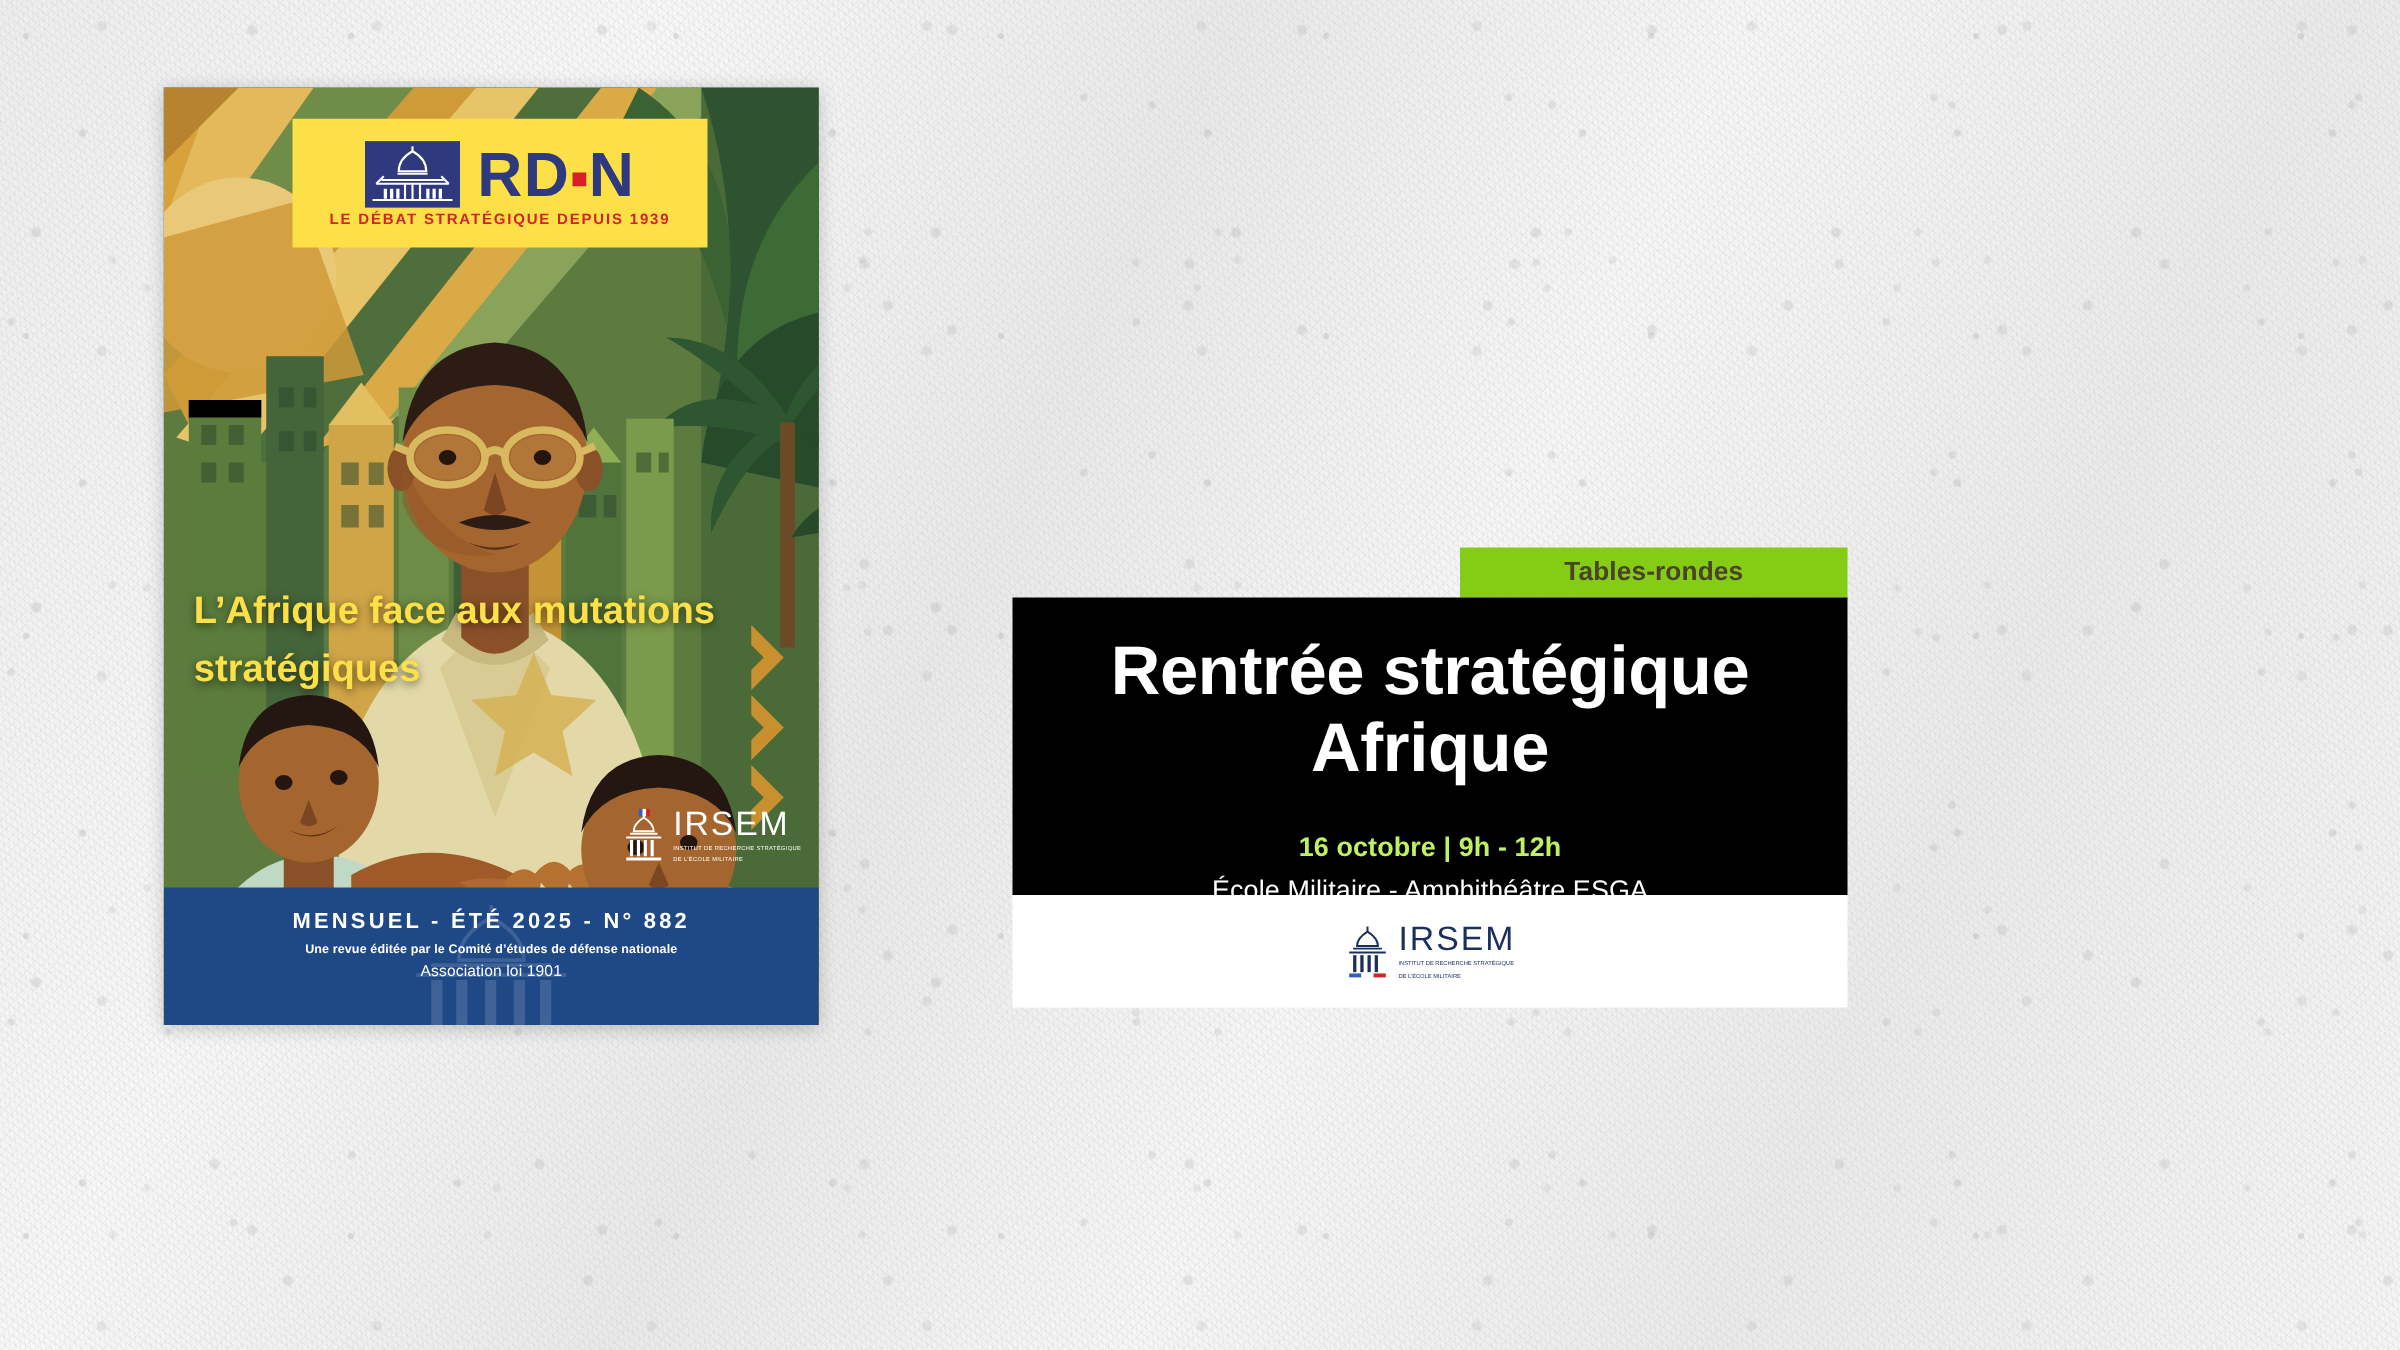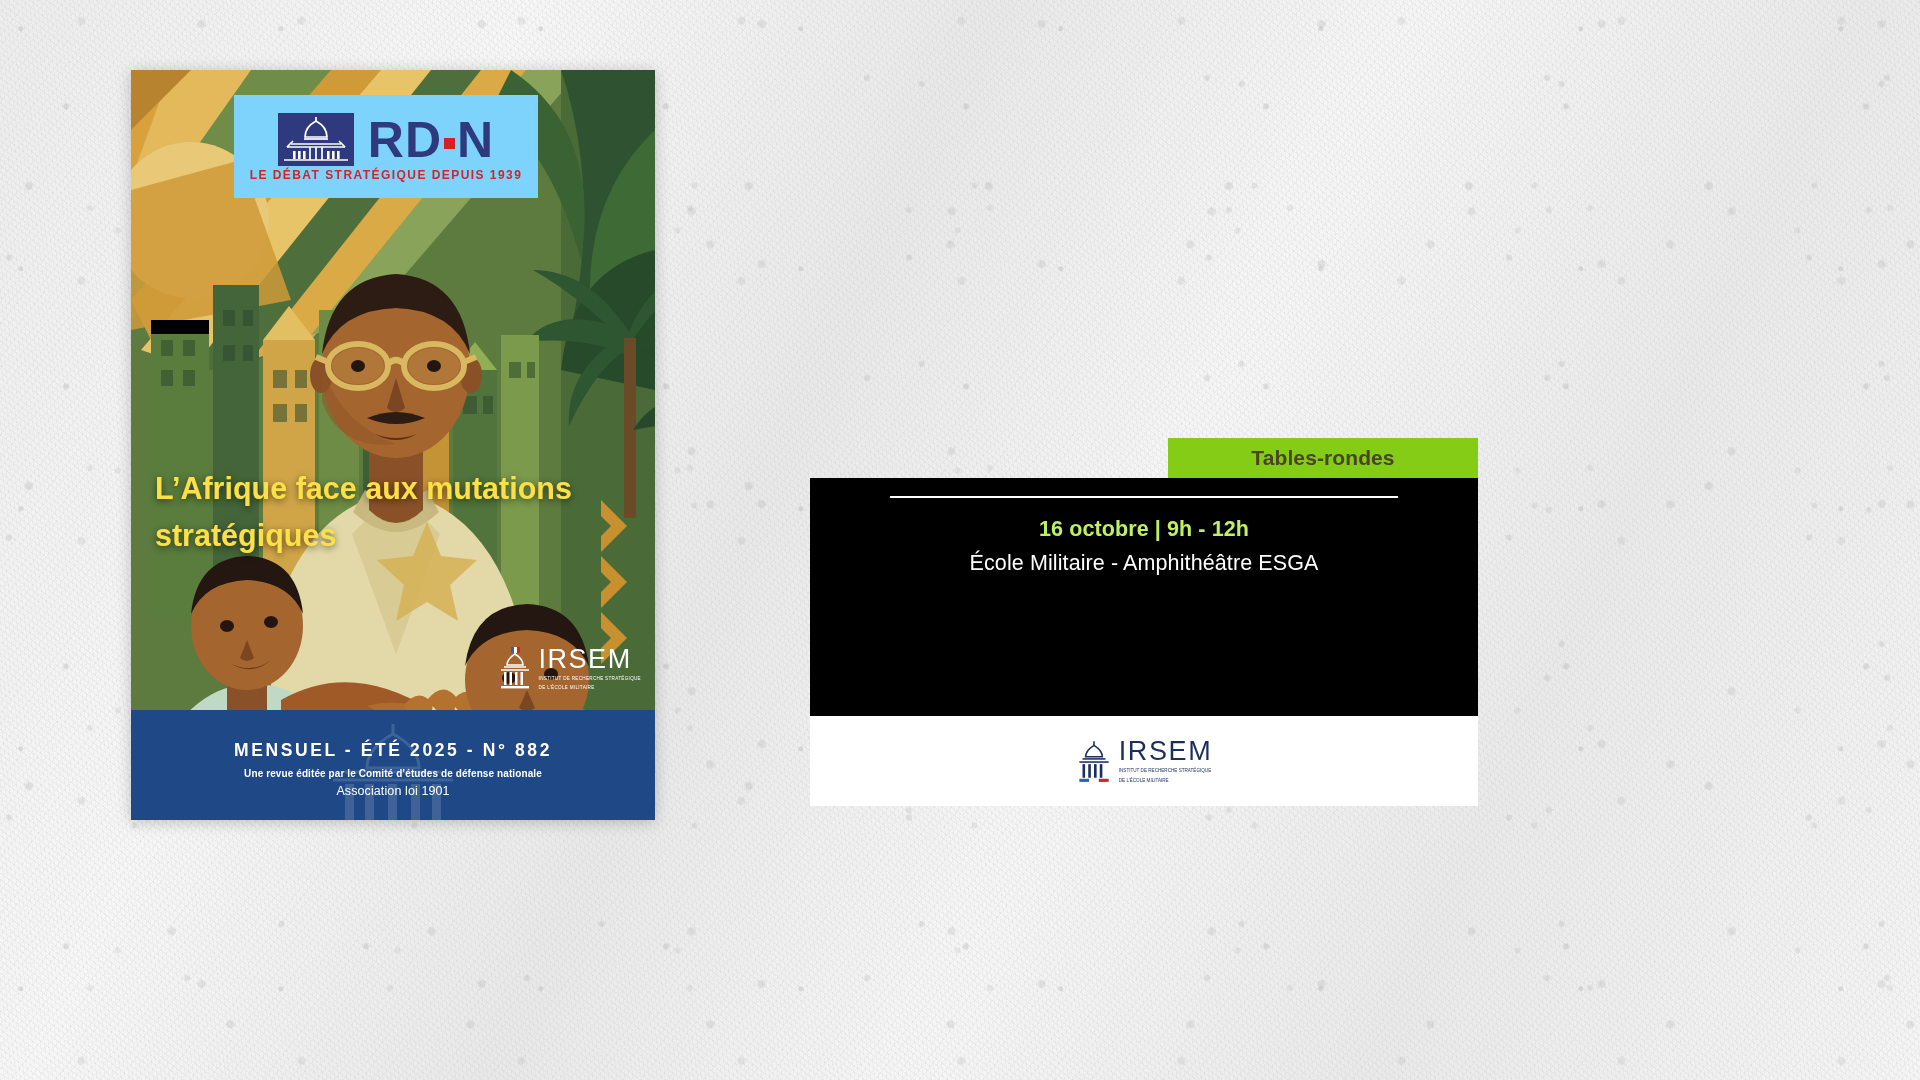--- a/index.html
+++ b/index.html
@@ -53,32 +53,32 @@
 
   
   #coverband{
     position:absolute;left:0;bottom:0;width:100%;height:110px;
     background:#1f4886;color:#fff;text-align:center;overflow:hidden;
   }
   #coverband .watermark{
     position:absolute;left:50%;top:6px;transform:translateX(-50%);
     width:180px;height:104px;opacity:.14;
   }
-  #coverband .bandinner{position:relative;z-index:2;padding-top:30px;}
+  #coverband .bandinner{position:relative;z-index:2;padding-top:16px;}
   #band-line1{
     font-size:17.5px;font-weight:700;letter-spacing:2.6px;
     font-variant:small-caps;text-transform:uppercase;
   }
   #band-line2{font-size:10px;font-weight:700;margin-top:7px;letter-spacing:.1px;}
   #band-line3{font-size:12.5px;font-weight:400;margin-top:5px;letter-spacing:.1px;}
 
   
   #rdnplaque{
-    position:absolute;left:103px;top:25px;width:304px;height:103px;
-    background:#7dd3fc;display:flex;flex-direction:column;
+    position:absolute;left:103px;top:25px;width:332px;height:103px;
+    background:#fde047;display:flex;flex-direction:column;
     align-items:center;justify-content:center;
   }
   #rdnrow{display:flex;align-items:center;gap:14px;margin-top:2px;}
   #rdn-mark{width:76px;height:53px;background:#2f3a7e;position:relative;}
   #rdn-word{
     font-size:50px;font-weight:900;color:#2f3a7e;letter-spacing:1px;
     line-height:1;display:flex;align-items:center;
   }
   #rdn-dot{
     width:11px;height:11px;background:#d61f26;display:inline-block;
@@ -413,20 +413,24 @@
   </div>
 </div>
 
 <div id="card">
 
   <div id="card-top">
     <div id="tables-rondes">Tables-rondes</div>
   </div>
 
   <div id="card-black">
+    <div id="event-title">
+      <div>Rentrée stratégique</div>
+      <div>Afrique</div>
+    </div>
     <div id="event-rule"></div>
     <div id="event-date">16 octobre | 9h - 12h</div>
     <div id="event-venue">École Militaire - Amphithéâtre ESGA</div>
   </div>
 
   <div id="card-foot">
     <div id="foot-irsem">
       <svg width="36" height="46" viewBox="0 0 34 44">
         <g fill="none" stroke="#1b2f5e" stroke-width="1.5">
           <path d="M17,7 q-8,5 -8,11 l16,0 q0,-6 -8,-11 Z"></path>

